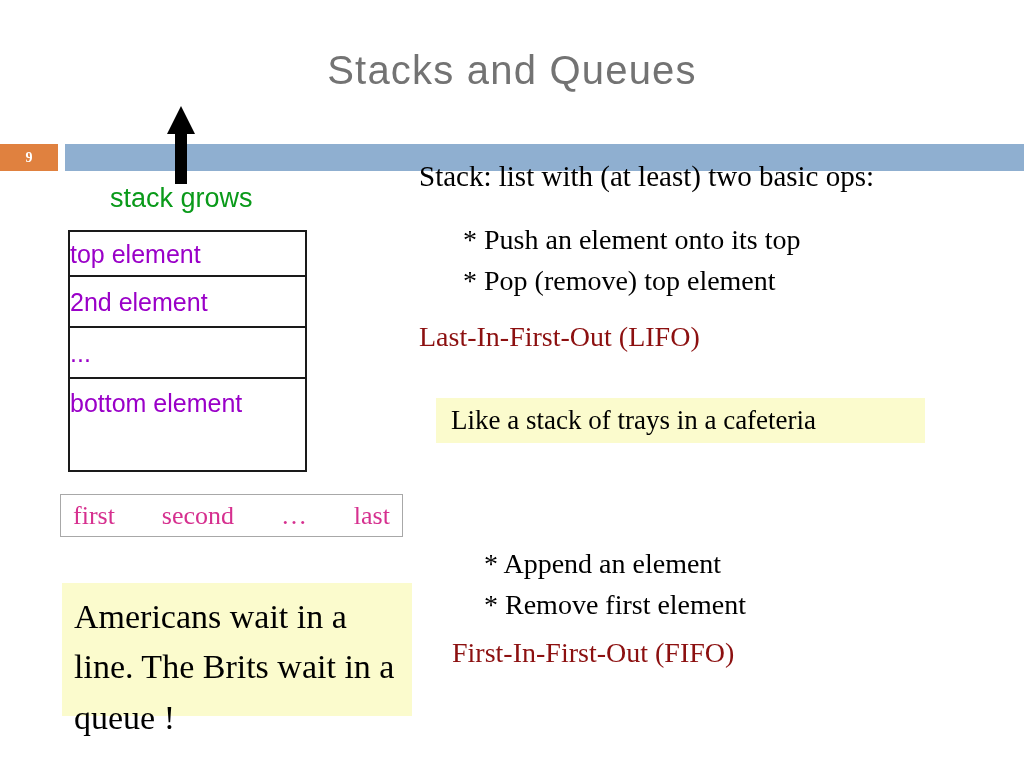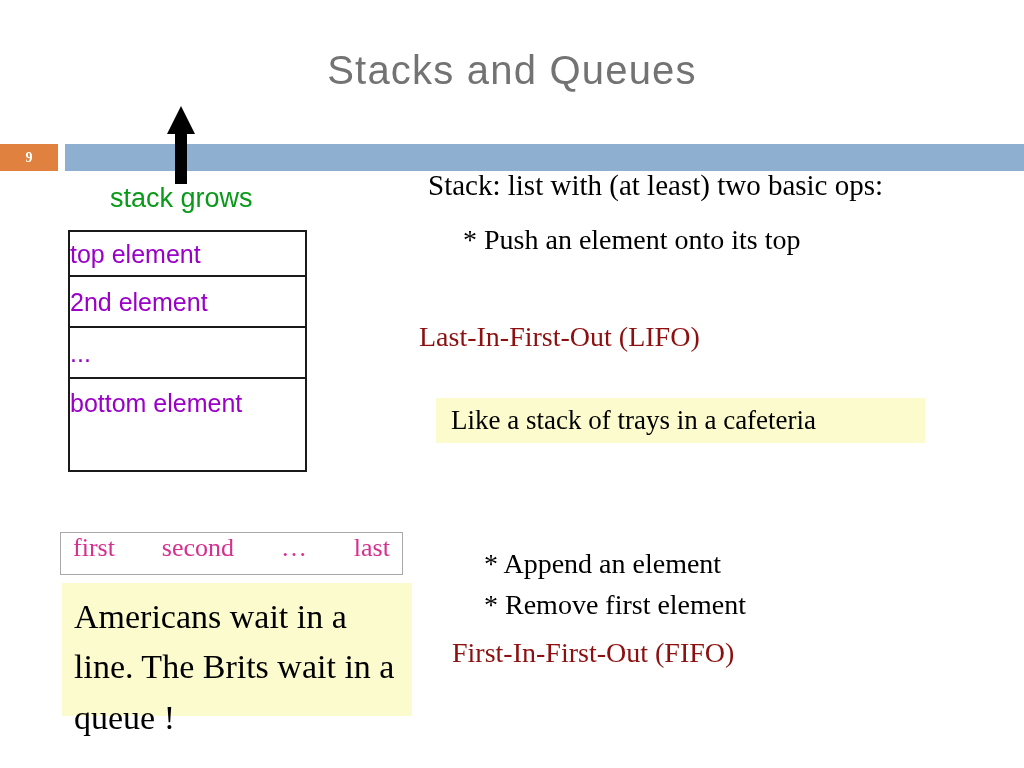--- a/index.html
+++ b/index.html
@@ -106,27 +106,28 @@
   .stack-cell:last-child { border-bottom: none; }
   .cell-h1 { height: 45px; line-height: 45px; }
   .cell-h2 { height: 51px; line-height: 51px; }
   .cell-h3 { height: 51px; line-height: 51px; }
   .cell-h4 { height: 91px; padding-top: 10px; line-height: 1.18; }
 
   
   .queue-box {
     position: absolute;
     left: 60px;
-    top: 532px;
+    top: 494px;
     width: 343px;
     height: 43px;
     box-sizing: border-box;
     border: 1px solid #a8a8a8;
     background: #ffffff;
     display: flex;
+    align-items: center;
     justify-content: space-between;
     padding: 0 12px;
   }
   .queue-item {
     font-family: "Liberation Serif", serif;
     font-size: 26px;
     color: #d6308f;
     white-space: nowrap;
   }
   .queue-item.dots { color: #d6308f; }
@@ -163,21 +164,21 @@
   .rt {
     position: absolute;
     font-family: "Liberation Serif", serif;
     color: #000000;
     white-space: nowrap;
   }
   .rt-head { font-size: 29px; }
   .rt-bullet { font-size: 28px; margin-left: 16px; }
   .rt-acronym { font-size: 28px; color: #8c1010; }
 
-  #stack-heading   { left: 419px; top: 169px; margin-left: 9px; }
+  #stack-heading   { left: 419px; top: 160px; }
   #stack-op-1      { left: 447px; top: 224px; }
   #stack-op-2      { left: 447px; top: 265px; }
   #lifo            { left: 419px; top: 321px; }
   #queue-heading   { left: 440px; top: 500px; }
   #queue-op-1      { left: 468px; top: 548px; }
   #queue-op-2      { left: 468px; top: 589px; }
   #fifo            { left: 440px; top: 637px; margin-left: 12px; }
 </style>
 </head>
 <body>
@@ -208,20 +209,21 @@
     <span class="queue-item">first</span>
     <span class="queue-item">second</span>
     <span class="queue-item dots">…</span>
     <span class="queue-item">last</span>
   </div>
 
   <div class="callout" id="callout-americans">Americans wait in a line. The Brits wait in a queue !</div>
 
   <div class="rt rt-head" id="stack-heading">Stack: list with (at least) two basic ops:</div>
   <div class="rt rt-bullet" id="stack-op-1">* Push an element onto its top</div>
+  <div class="rt rt-bullet" id="stack-op-2">* Pop (remove) top element</div>
   <div class="rt rt-acronym" id="lifo">Last-In-First-Out (LIFO)</div>
 
   <div class="callout" id="callout-cafeteria">Like a stack of trays in a cafeteria</div>
 
   <div class="rt rt-bullet" id="queue-op-1">* Append an element</div>
   <div class="rt rt-bullet" id="queue-op-2">* Remove first element</div>
   <div class="rt rt-acronym" id="fifo">First-In-First-Out (FIFO)</div>
 
 </div>
 

